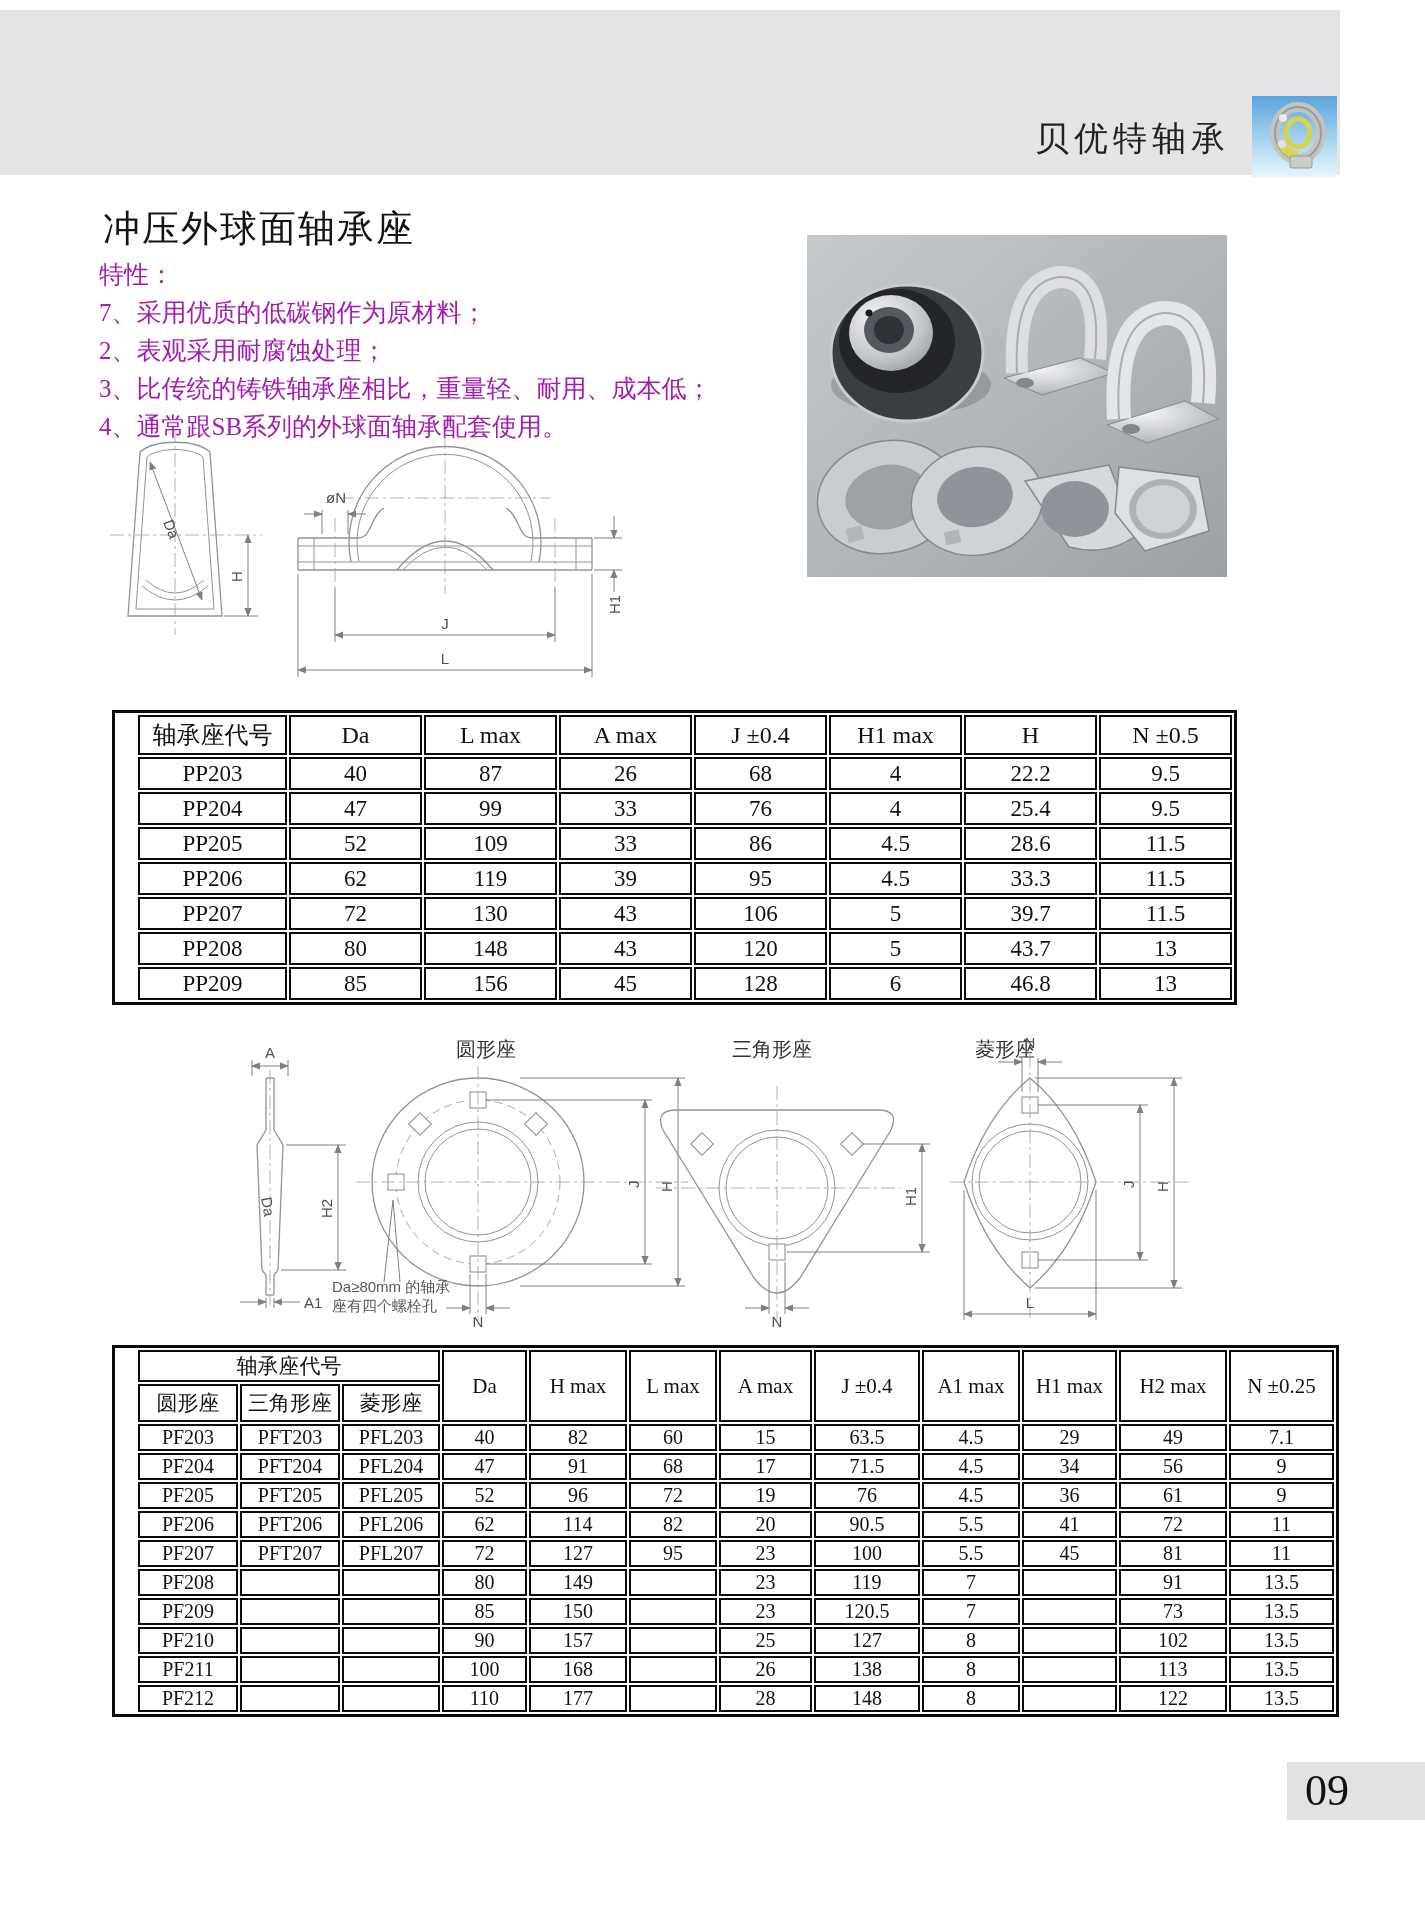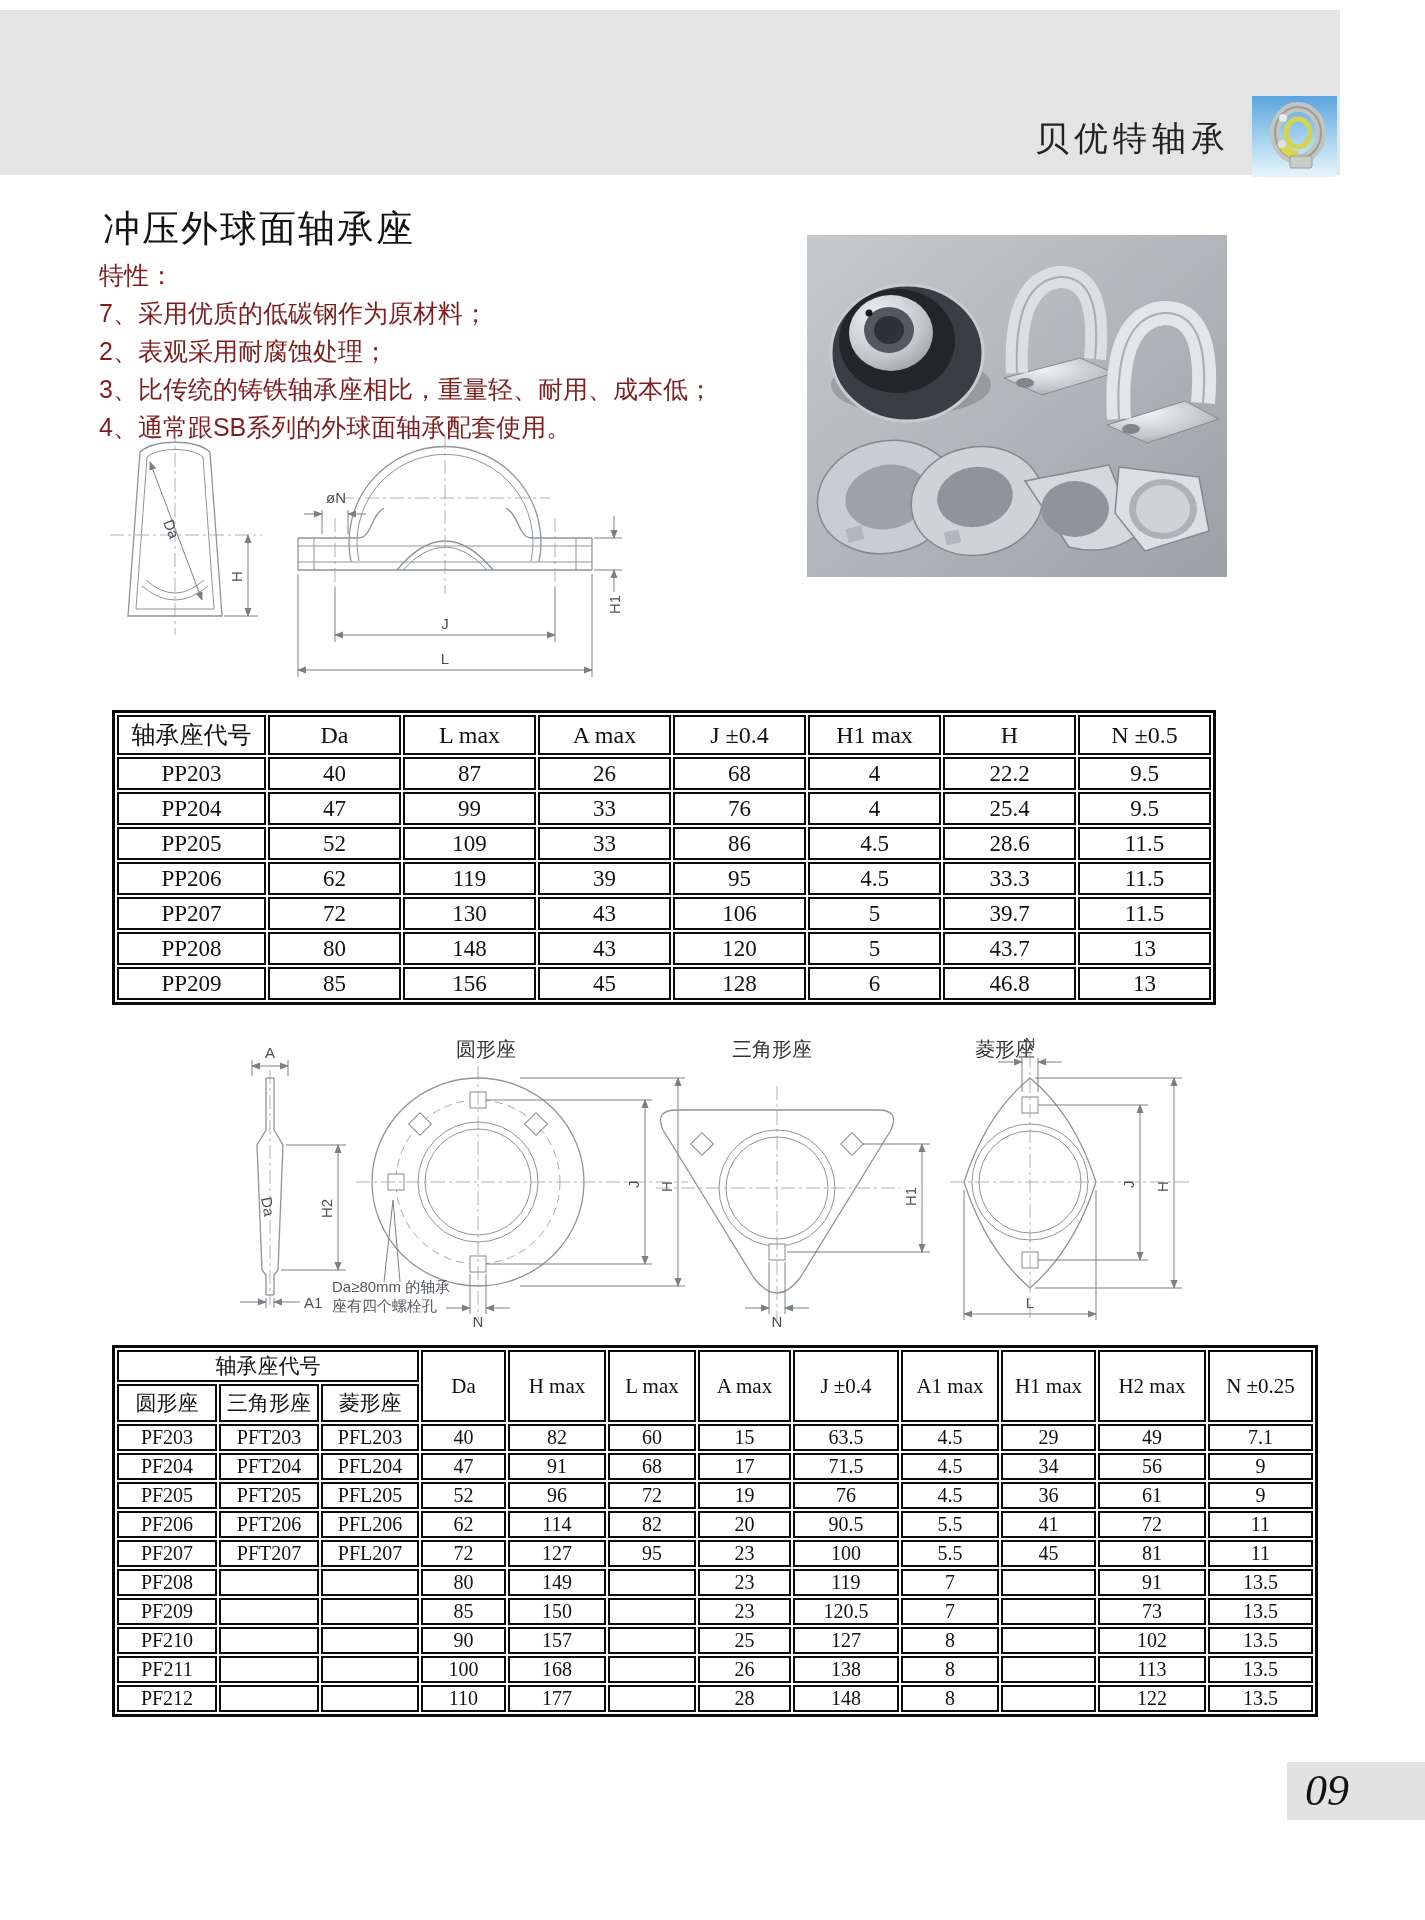--- a/index.html
+++ b/index.html
@@ -2,40 +2,40 @@
 <html><head>
 <meta charset="utf-8">
 <style>
   html,body{margin:0;padding:0;background:#fff;}
   .page{position:relative;width:1425px;height:1920px;background:#ffffff;overflow:hidden;
         font-family:"Liberation Sans","DejaVu Sans",sans-serif;color:#1a1a1a;}
   .topbar{position:absolute;left:0;top:10px;width:1340px;height:165px;background:#e4e4e4;}
   .brand{position:absolute;right:110px;top:106px;font-size:34px;color:#222;letter-spacing:5px;font-weight:400;text-align:right;}
   .logo{position:absolute;right:3px;top:86px;width:85px;height:81px;display:block;}
   .title{position:absolute;left:95px;top:196px;margin:8px;font-size:37px;font-weight:400;color:#141414;letter-spacing:2px;}
-  .features{position:absolute;left:99px;top:256px;font-size:25px;line-height:38px;color:#7f1d1d;}
+  .features{position:absolute;left:99px;top:256px;font-size:25px;line-height:38px;color:#a21caf;font-family:Liberation Serif, serif;}
   .features .feature-line{white-space:nowrap;}
   .photo{position:absolute;left:807px;top:235px;width:420px;height:342px;}
   .draw1{position:absolute;left:100px;top:430px;width:700px;height:280px;}
   .draw2{position:absolute;left:100px;top:1030px;width:1200px;height:300px;}
-  table{border-collapse:separate;border-spacing:2px;border:3px solid #0a0a0a;background:#fff;table-layout:fixed;}
+  table{border-collapse:separate;border-spacing:2px;border:3px solid #0a0a0a;background:#fff;table-layout:fixed;padding-left:21px;}
   td,th{border:2px solid #0a0a0a;text-align:center;vertical-align:middle;background:#fff;padding:0;
         font-family:"Liberation Serif","DejaVu Serif",serif;color:#111;overflow:hidden;}
   .t1{position:absolute;left:112px;top:710px;width:1080px;}
   .t1 th{height:36px;font-size:24px;font-weight:400;}
   .t1 td{height:29px;font-size:23px;}
   .t2{position:absolute;left:112px;top:1345px;width:1174px;}
   .t2 th{font-size:21px;font-weight:400;}
   .t2 .gh{height:28px;}
   .t2 .sh{height:34px;}
   .t2 td{height:22px;font-size:20px;}
   .url{position:absolute;right:158px;top:1785px;font-size:27px;color:#2b2b2b;letter-spacing:1px;}
   .pagenum{position:absolute;left:1287px;top:1762px;width:138px;height:58px;background:#e2e2e2;
            font-family:"Liberation Serif","DejaVu Serif",serif;font-size:44px;color:#111;
-           line-height:58px;padding-left:18px;box-sizing:border-box;font-style:italic;}
+           line-height:58px;padding-left:18px;box-sizing:border-box;}
   
   .part{fill:none;stroke:#8e949b;stroke-width:1.3;}
   .thin{stroke-width:1;}
   .hole{fill:#ffffff;stroke:#8e949b;stroke-width:1.1;}
   .cl{stroke:#9aa0a6;stroke-width:0.8;stroke-dasharray:14 4 3 4;fill:none;}
   .bc{stroke:#9aa0a6;stroke-width:0.9;stroke-dasharray:8 5;fill:none;}
   .dim{stroke:#7a8087;stroke-width:1;fill:none;}
   .dtext{fill:#4a4f55;font-size:15px;font-family:"Liberation Sans","DejaVu Sans",sans-serif;}
   .dtitle{fill:#333;font-size:20px;font-family:"Liberation Sans","DejaVu Sans",sans-serif;}
   .dnote{fill:#55595e;font-size:15px;font-family:"Liberation Sans","DejaVu Sans",sans-serif;}

